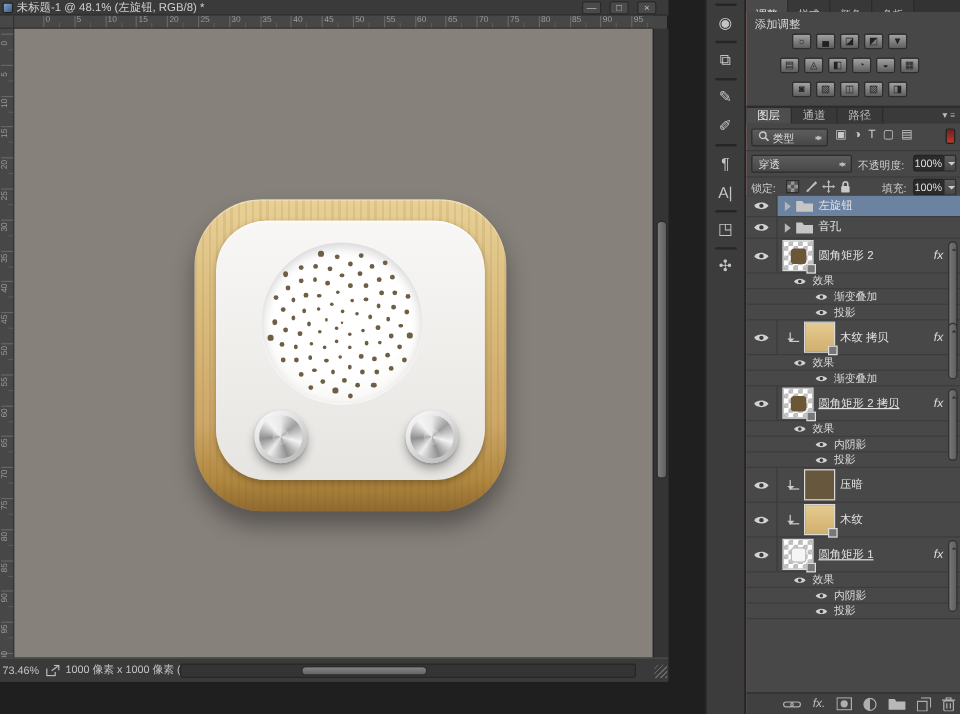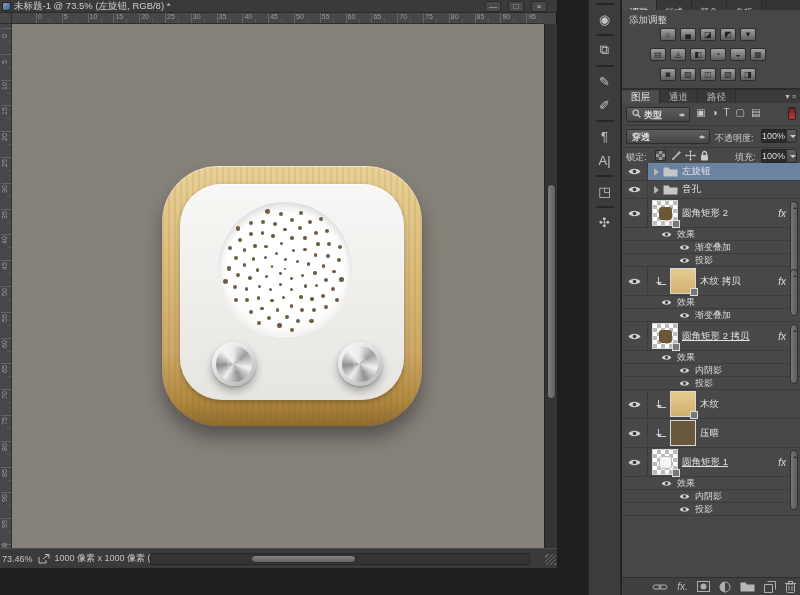--- a/index.html
+++ b/index.html
@@ -84,21 +84,21 @@
     display:flex; align-items:center; justify-content:center; }
 
   
   #lpanel { left:0; top:90px; width:178px; height:505px; background:#474747; }
   #ltabs { position:absolute; left:0; top:0; width:178px; height:13px; background:#3a3a3a; display:flex; }
   .ltab { padding:0 9px; font-size:9.5px; color:#bdbdbd; line-height:13px; background:#383838; border-right:1px solid #2a2a2a; }
   .ltab.active { background:#4d4d4d; color:#ececec; }
   #ltabmenu { position:absolute; right:3px; top:3px; font-size:7px; color:#bbb; letter-spacing:1px; }
   .chromerow { position:absolute; left:0; width:178px; border-bottom:1px solid #3a3a3a; color:#cdcdcd; font-size:9px; }
   .dd { position:absolute; height:15px; background:linear-gradient(180deg,#5d5d5d,#474747);
-    border:1px solid #2c2c2c; border-radius:2px; color:#ddd; font-size:9px; line-height:14px; padding-left:5px;font-weight:bold; }
+    border:1px solid #2c2c2c; border-radius:2px; color:#ddd; font-size:9px; line-height:14px; padding-left:5px; }
   .ddarrows { position:absolute; right:3px; top:2px; width:8px; height:10px; }
   .ddarrows::before { content:""; position:absolute; left:1px; top:0; border:3px solid transparent; border-bottom-color:#bbb; }
   .ddarrows::after { content:""; position:absolute; left:1px; bottom:0; border:3px solid transparent; border-top-color:#bbb; }
   .valbox { position:absolute; height:14px; width:26px; background:#2b2b2b; border:1px solid #222;
     color:#ddd; font-size:9px; line-height:13px; text-align:right; padding-right:2px; border-radius:2px; }
   .valarrow { position:absolute; width:11px; height:14px; background:linear-gradient(180deg,#5d5d5d,#474747);
     border:1px solid #2c2c2c; border-radius:2px; }
   .valarrow::before { content:""; position:absolute; left:2.5px; top:5px; border:3px solid transparent; border-top-color:#ccc; }
   .redtoggle { position:absolute; width:8px; height:13px; border:1px solid #222; border-radius:2px;
     background:linear-gradient(180deg,#6e2020,#c0392b); }
@@ -142,21 +142,21 @@
     border-top:1px solid #2e2e2e; display:flex; align-items:center; gap:9px; padding-left:26px;justify-content:center; }
   #lbottom .mini { opacity:.9; }
   .fxtext { font-size:10px; font-style:italic; color:#c9c9c9; }
 </style>
 </head>
 <body>
 
 <div id="docwin" class="abs">
   <div id="titlebar" class="abs">
     <span id="tabicon"></span>
-    <span>未标题-1 @ 73.5% (左旋钮, RGB/8) *</span>
+    <span>未标题-1 @ 48.1% (左旋钮, RGB/8) *</span>
     <div id="wincontrols">
       <span class="winbtn">—</span>
       <span class="winbtn">□</span>
       <span class="winbtn">×</span>
     </div>
   </div>
   <div id="rulerCorner" class="abs"></div>
   <div id="rulerH" class="abs">
       <div class="tickH" style="left: 24px;"></div>
       <div class="tickHm" style="left: 36.9px;"></div>
@@ -732,39 +732,39 @@
           <div class="eyecol">
             <span class="mini">
               <svg width="13" height="9" viewBox="0 0 13 9">
                 <path d="M.5 4.5 C3 .8 10 .8 12.5 4.5 C10 8.2 3 8.2 .5 4.5Z" fill="#d2d2d2"></path>
                 <circle cx="6.5" cy="4.5" r="1.8" fill="#3a3a3a"></circle>
               </svg>
             </span>
           </div>
           <div class="rowbody">
             <span class="clipar"></span>
-            <span class="thumb" style="background: linear-gradient(rgb(229, 203, 144), rgb(210, 175, 110));">
-              <span class="badge"></span>
-            </span>
-            <span class="lname">木纹</span>
+            <span class="thumb" style="background: rgb(103, 87, 60);"></span>
+            <span class="lname">压暗</span>
           </div>
         </div>
         <div class="lrow" style="height: 29px;">
           <div class="eyecol">
             <span class="mini">
               <svg width="13" height="9" viewBox="0 0 13 9">
                 <path d="M.5 4.5 C3 .8 10 .8 12.5 4.5 C10 8.2 3 8.2 .5 4.5Z" fill="#d2d2d2"></path>
                 <circle cx="6.5" cy="4.5" r="1.8" fill="#3a3a3a"></circle>
               </svg>
             </span>
           </div>
           <div class="rowbody">
             <span class="clipar"></span>
-            <span class="thumb" style="background: rgb(103, 87, 60);"></span>
-            <span class="lname">压暗</span>
+            <span class="thumb" style="background: linear-gradient(rgb(229, 203, 144), rgb(210, 175, 110));">
+              <span class="badge"></span>
+            </span>
+            <span class="lname">木纹</span>
           </div>
         </div>
         <div class="lrow" style="height: 29px;">
           <div class="eyecol">
             <span class="mini">
               <svg width="13" height="9" viewBox="0 0 13 9">
                 <path d="M.5 4.5 C3 .8 10 .8 12.5 4.5 C10 8.2 3 8.2 .5 4.5Z" fill="#d2d2d2"></path>
                 <circle cx="6.5" cy="4.5" r="1.8" fill="#3a3a3a"></circle>
               </svg>
             </span>

